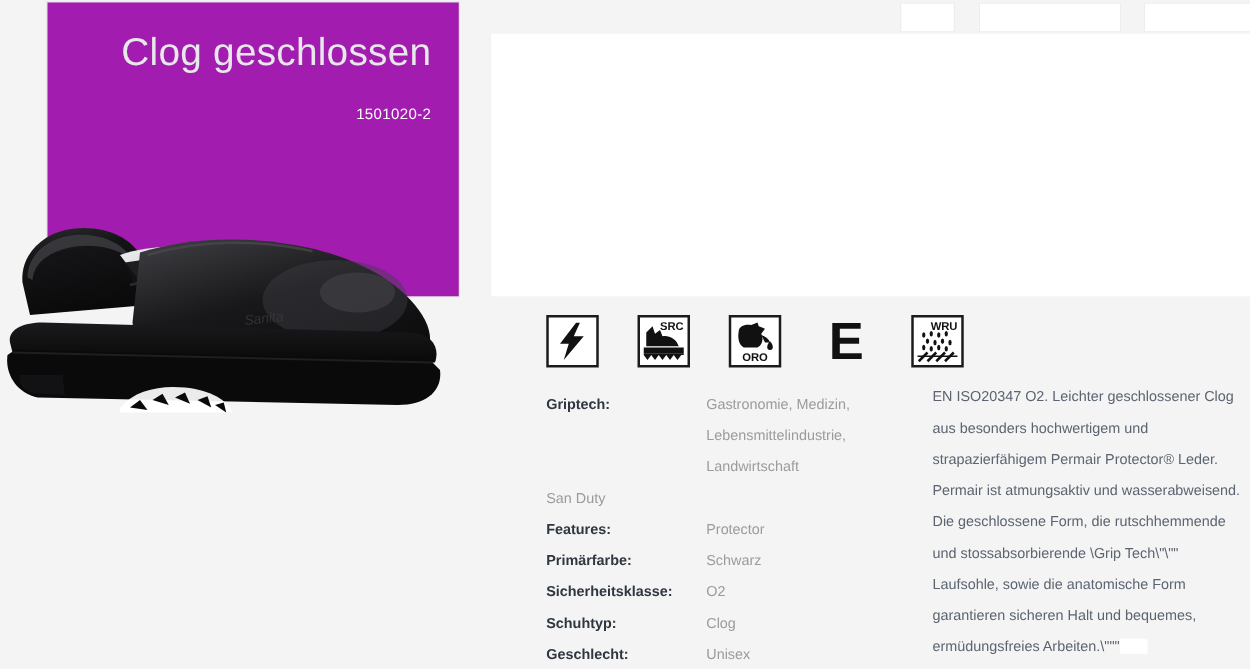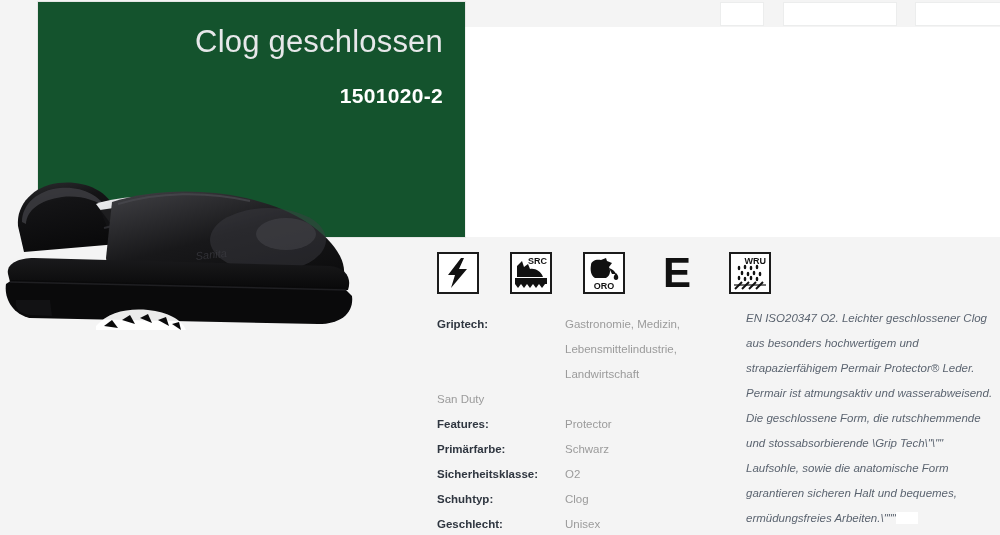--- a/index.html
+++ b/index.html
@@ -22,32 +22,33 @@
   .topbox{
     position:absolute;top:2px;height:24px;
     background:#ffffff;border:1px solid #eceded;box-sizing:border-box;
   }
   #tb1{left:720px;width:44px;}
   #tb2{left:783px;width:114px;}
   #tb3{left:915px;width:90px;}
 
   
   .hero{
-    position:absolute;left:38px;top:2px;width:427px;height:235px;
-    background:#14532d;
+    position:absolute;left:38px;top:2px;width:309px;height:235px;
+    background:#a21caf;
     box-shadow:0 0 0 1px rgba(0,0,0,.06);
+    padding-left:20px;
   }
   .hero-title{
     position:absolute;right:22px;top:22px;
     color:#e7e8ea;font-weight:300;font-size:31px;letter-spacing:.2px;
     white-space:nowrap;
   }
   .hero-sku{
     position:absolute;right:22px;top:82px;
-    color:#ffffff;font-weight:bold;font-size:21px;letter-spacing:.3px;
+    color:#ffffff;font-weight:normal;font-size:12px;letter-spacing:.3px;
   }
 
   
   .photo{
     position:absolute;left:0px;top:148px;width:395px;height:190px;
     pointer-events:none;
   }
   .photo svg{display:block;width:100%;height:100%;}
 
   
@@ -77,21 +78,21 @@
   .spec-key{
     width:128px;flex:0 0 128px;color:#2f3640;font-weight:bold;
     line-height:25px;
   }
   .spec-val{color:#9b9b9b;line-height:25px;}
   .spec-val span{display:block;}
 
   
   .desc{
     position:absolute;left:746px;top:306px;width:250px;
-    color:#5b6470;font-size:11.5px;line-height:25px;font-style:italic;
+    color:#5b6470;font-size:11.5px;line-height:25px;
   }
   .caret{
     display:inline-block;width:22px;height:12px;background:#ffffff;
     vertical-align:-2px;
   }
 </style>
 </head>
 <body>
 
 <div class="page">

